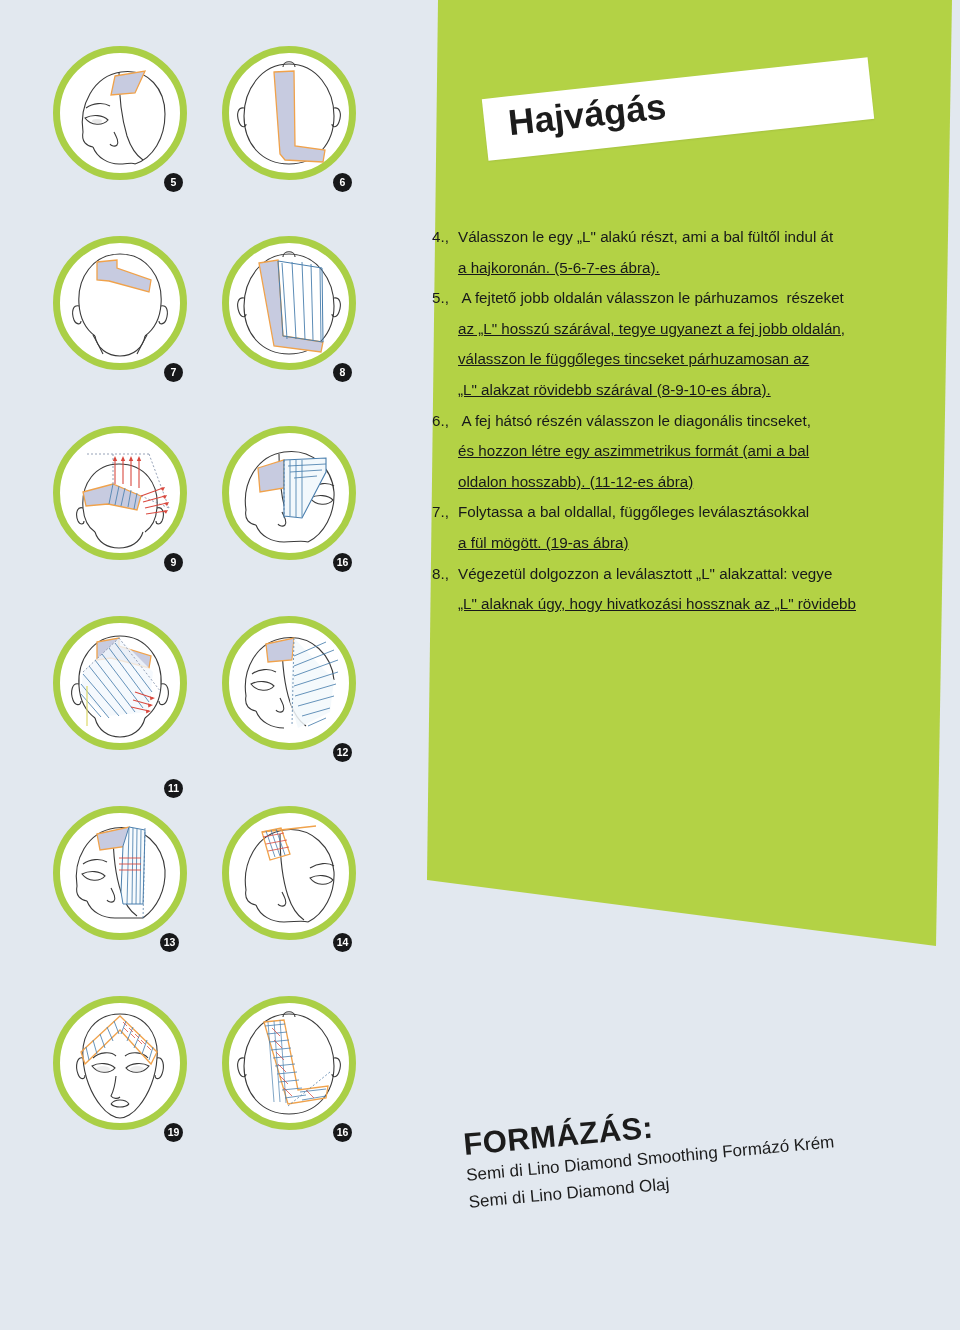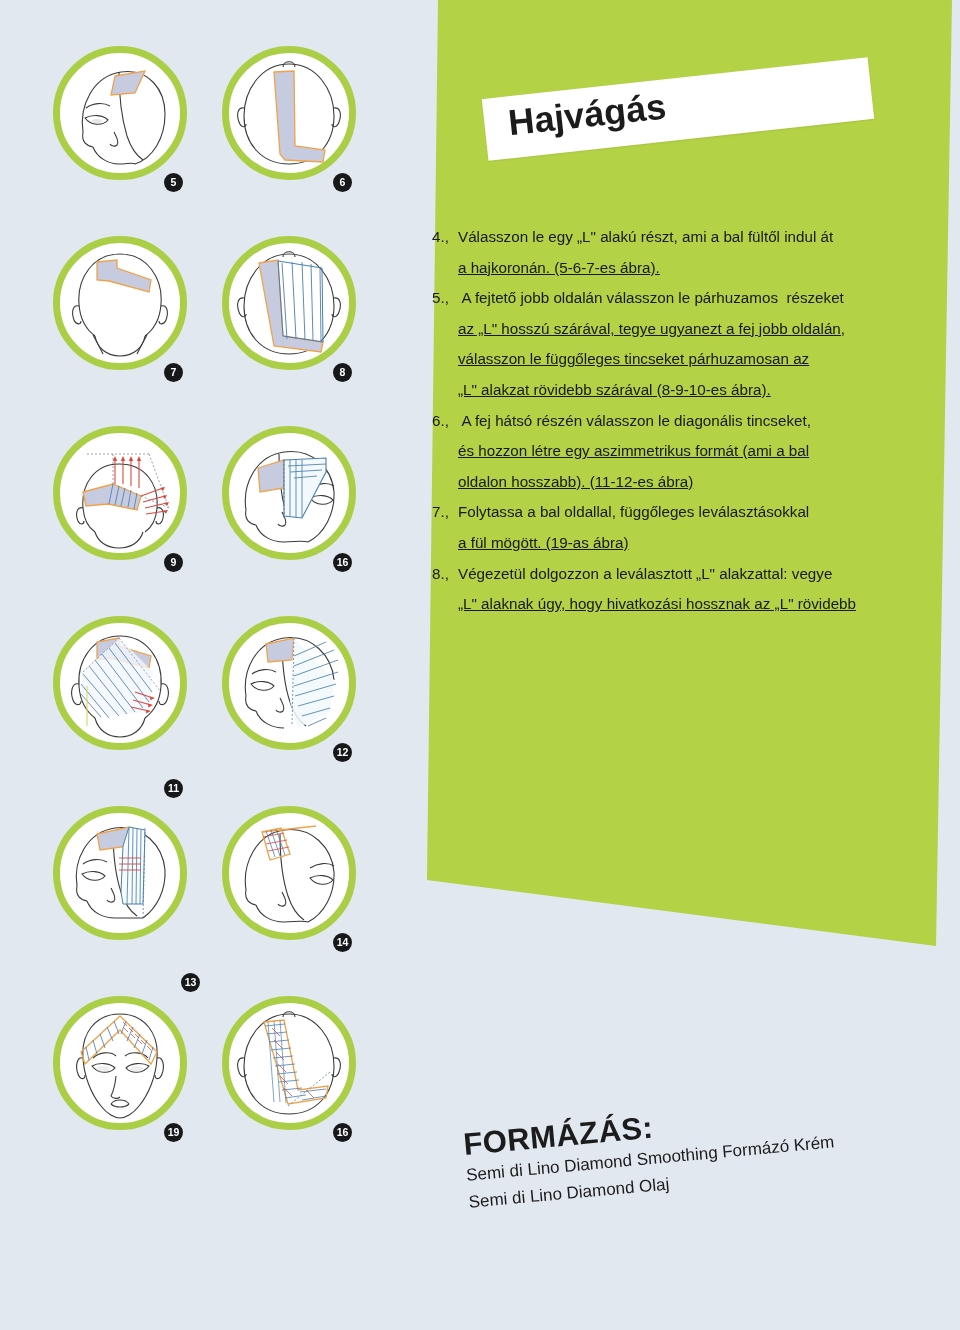--- a/index.html
+++ b/index.html
@@ -394,21 +394,21 @@
       </g>
       <g stroke="#d9493f" stroke-width="0.9" fill="none">
         <path d="M66 52 L88 52"></path>
           <path d="M66 58 L88 58"></path>
           <path d="M66 64 L88 64"></path>
       </g>
       <g stroke="#5580aa" stroke-width="0.8" stroke-dasharray="2 2" fill="none">
         <path d="M92 22 L90 114"></path>
       </g>
     </svg>
-    <div class="badge" style="left:128px;top:127px;margin-top:40px;">13</div>
+    <div class="badge" style="left:107px;top:127px;">13</div>
   </div>
 
   <div class="fig" style="left:222px;top:806px;width:134px;height:134px;">
     <div class="ring"></div>
     <svg width="134" height="134" viewBox="0 0 134 134">
       <g fill="none" stroke="#3a3a3a" stroke-width="1.1">
         <path d="M24 84 C20 58, 34 28, 62 24 C90 20, 110 42, 112 66 C113 88, 102 108, 86 116"></path>
         <path d="M24 84 C22 94, 28 98, 34 99"></path>
         <path d="M34 99 C38 110, 50 116, 62 116 C72 116, 80 114, 86 116"></path>
         <path d="M88 62 C96 57, 106 56, 112 60"></path>

